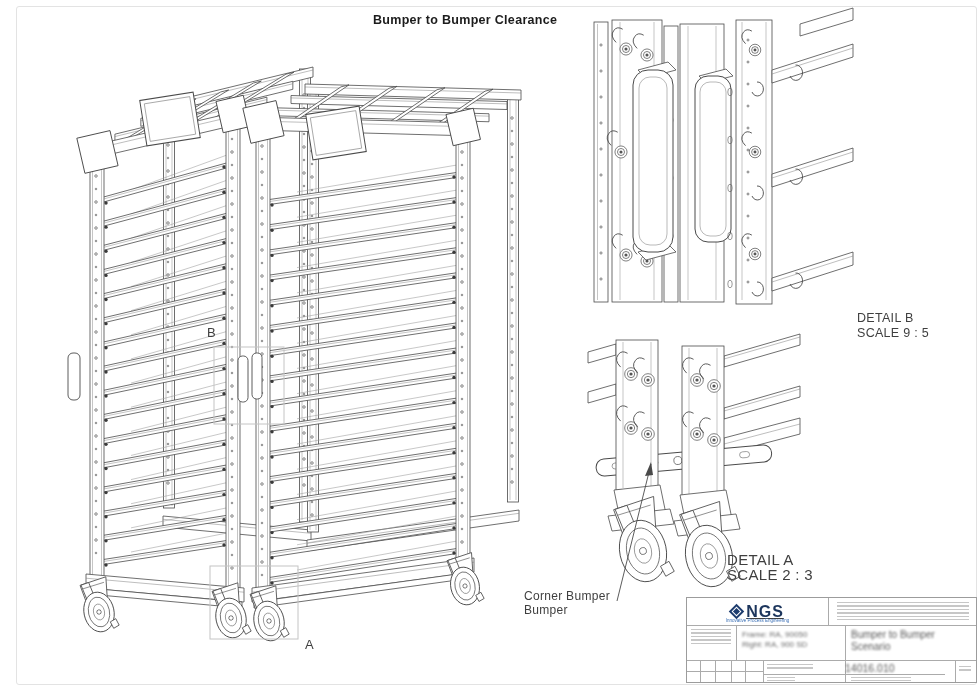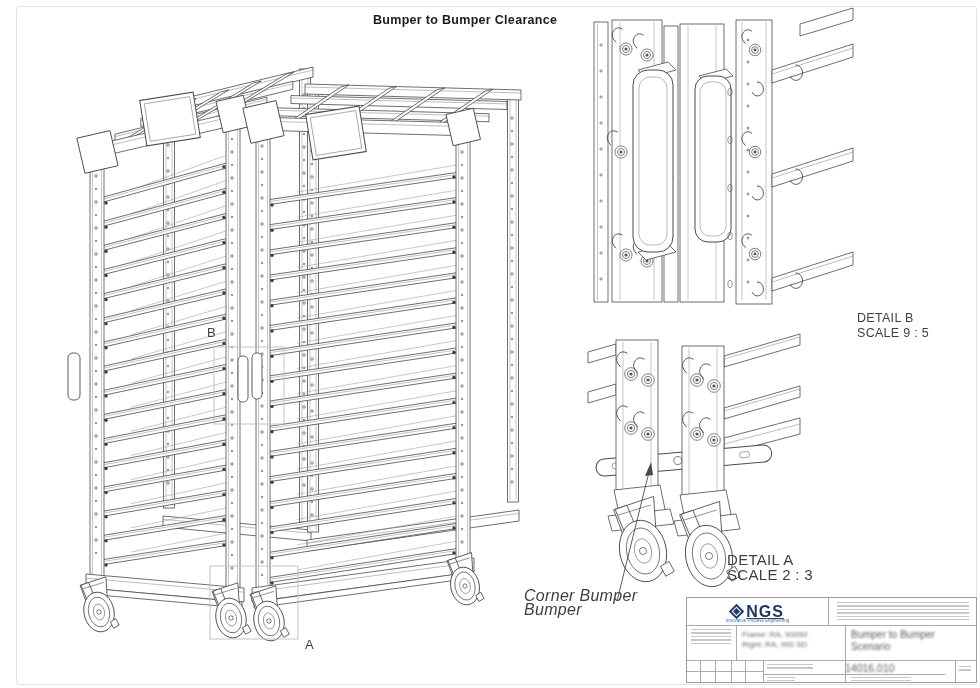--- a/index.html
+++ b/index.html
@@ -745,21 +745,21 @@
 
 <div class="cadtext center" style="left:857px;top:292px;width:120px;font-size:12.5px;line-height:15px;margin-top:19px;">
   <div>DETAIL B</div>
   <div>SCALE 9 : 5</div>
 </div>
 <div class="cadtext center" style="left:727px;top:552px;width:120px;font-size:15px;line-height:15px;">
   <div>DETAIL A</div>
   <div>SCALE 2 : 3</div>
 </div>
 
-<div class="cadtext" style="left:524px;top:589px;font-size:16px;line-height:14px;font-style:italic;">
+<div class="cadtext" style="left:524px;top:589px;font-size:12px;line-height:14px;">
   <div>Corner Bumper</div>
   <div>Bumper</div>
 </div>
 
 <div class="abs" id="title-block">
   <div class="tb-line" style="left:141px;top:0;width:1px;height:27px;"></div>
   <div class="tb-line" style="left:0;top:27px;width:289px;height:1px;"></div>
   <div class="abs" id="ngs-logo">
     <span id="ngs-diamond"></span>
     <span id="ngs-wordmark">NGS</span>

